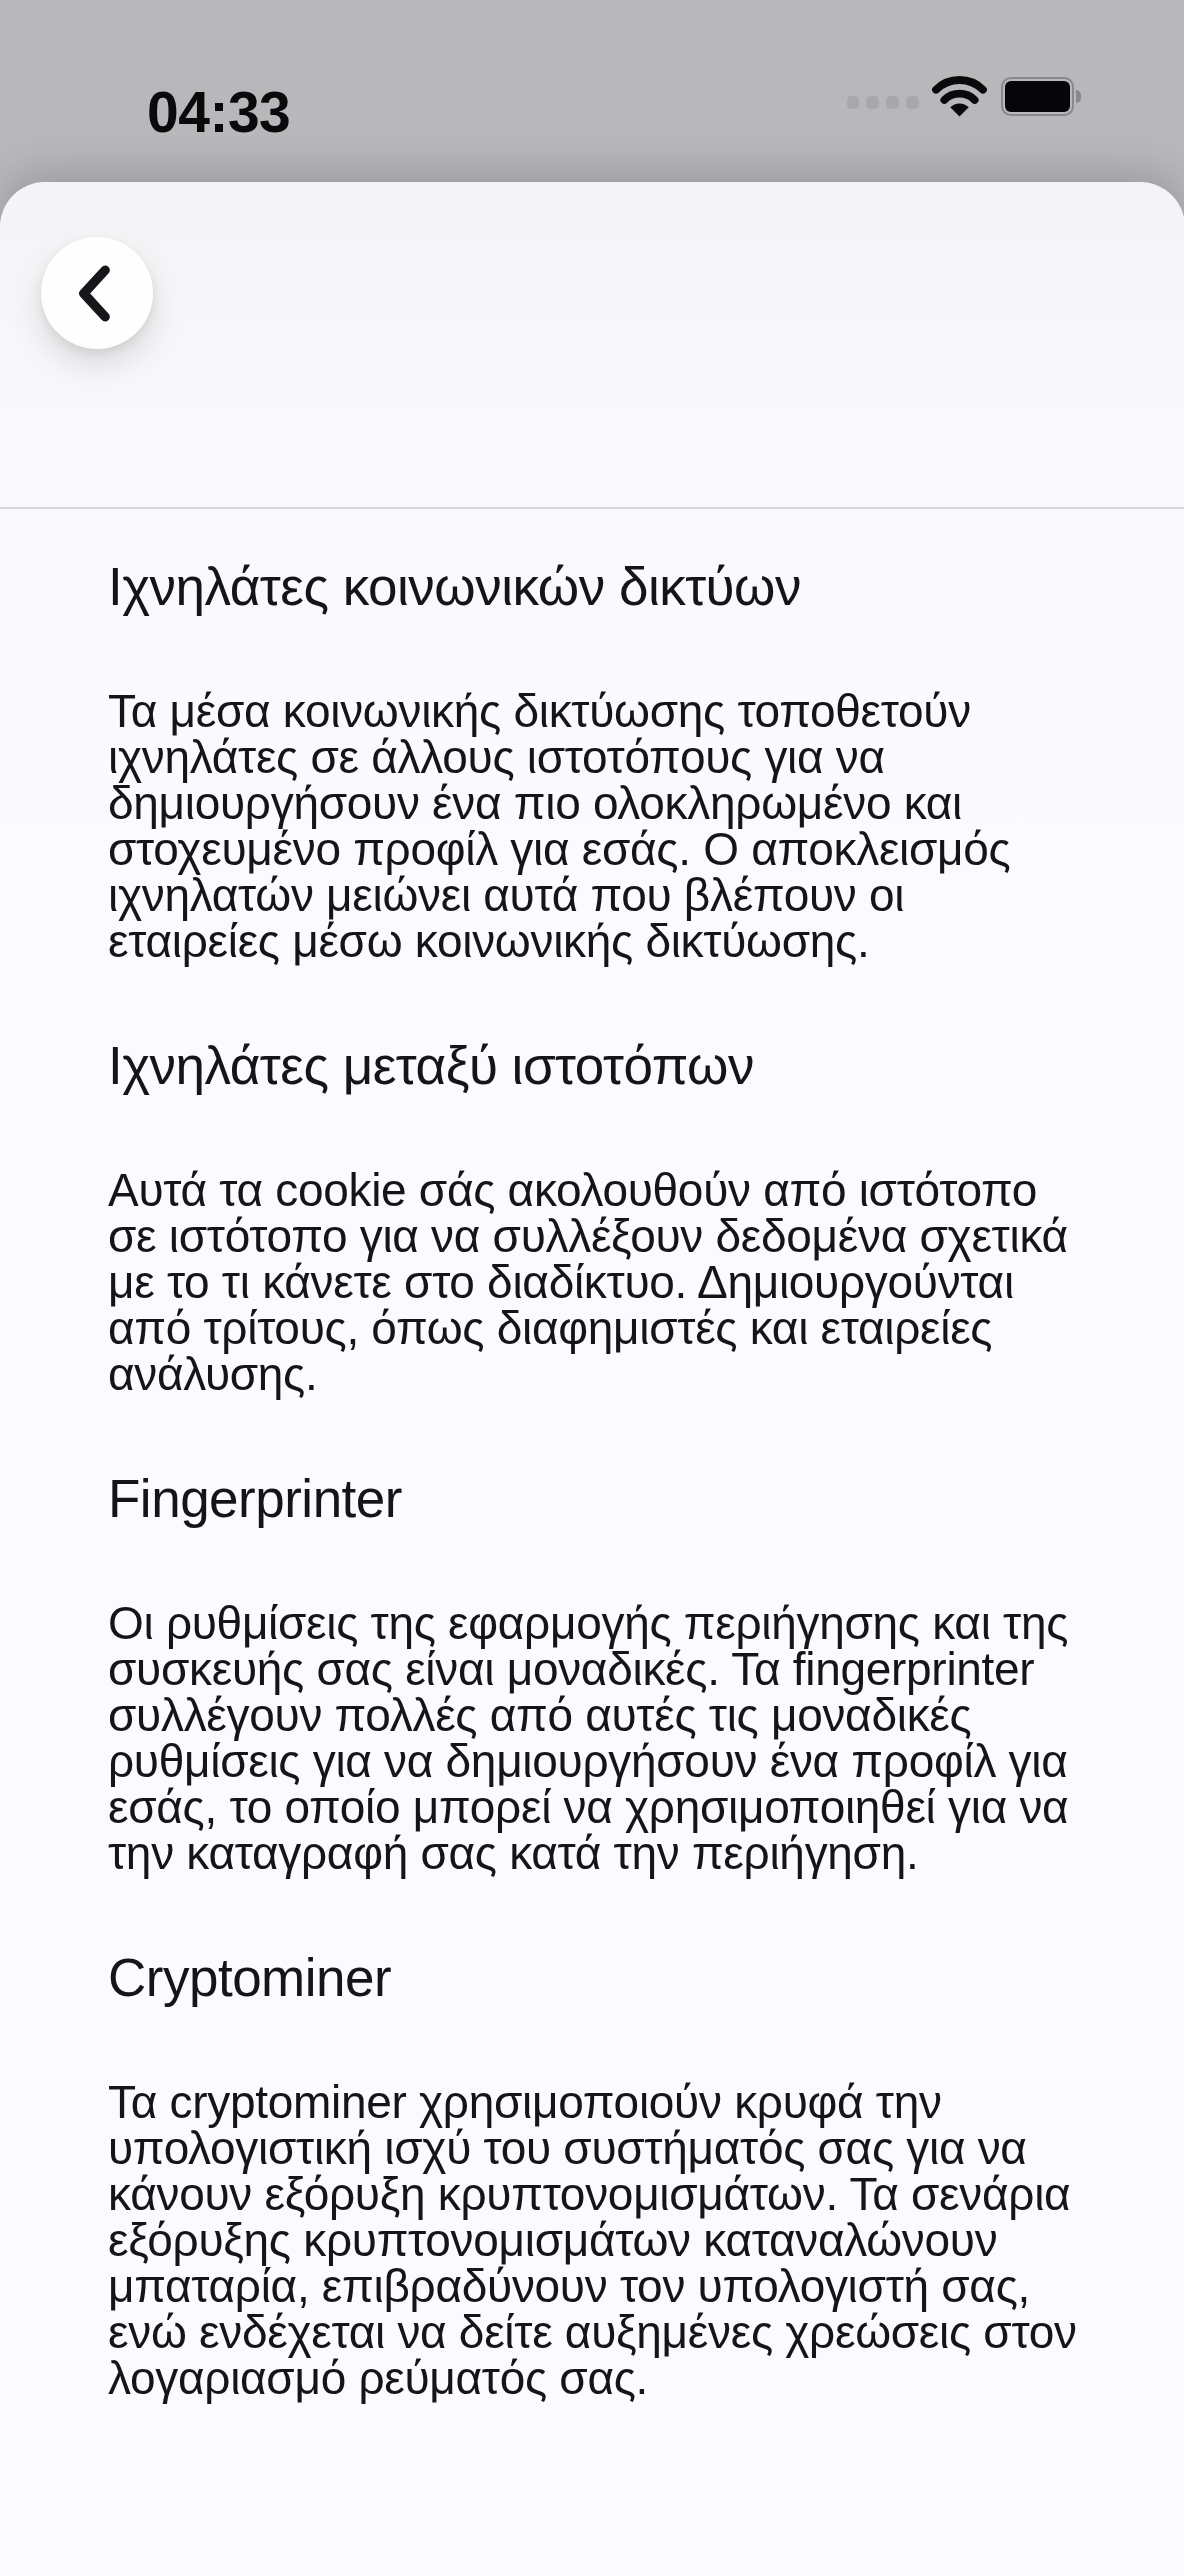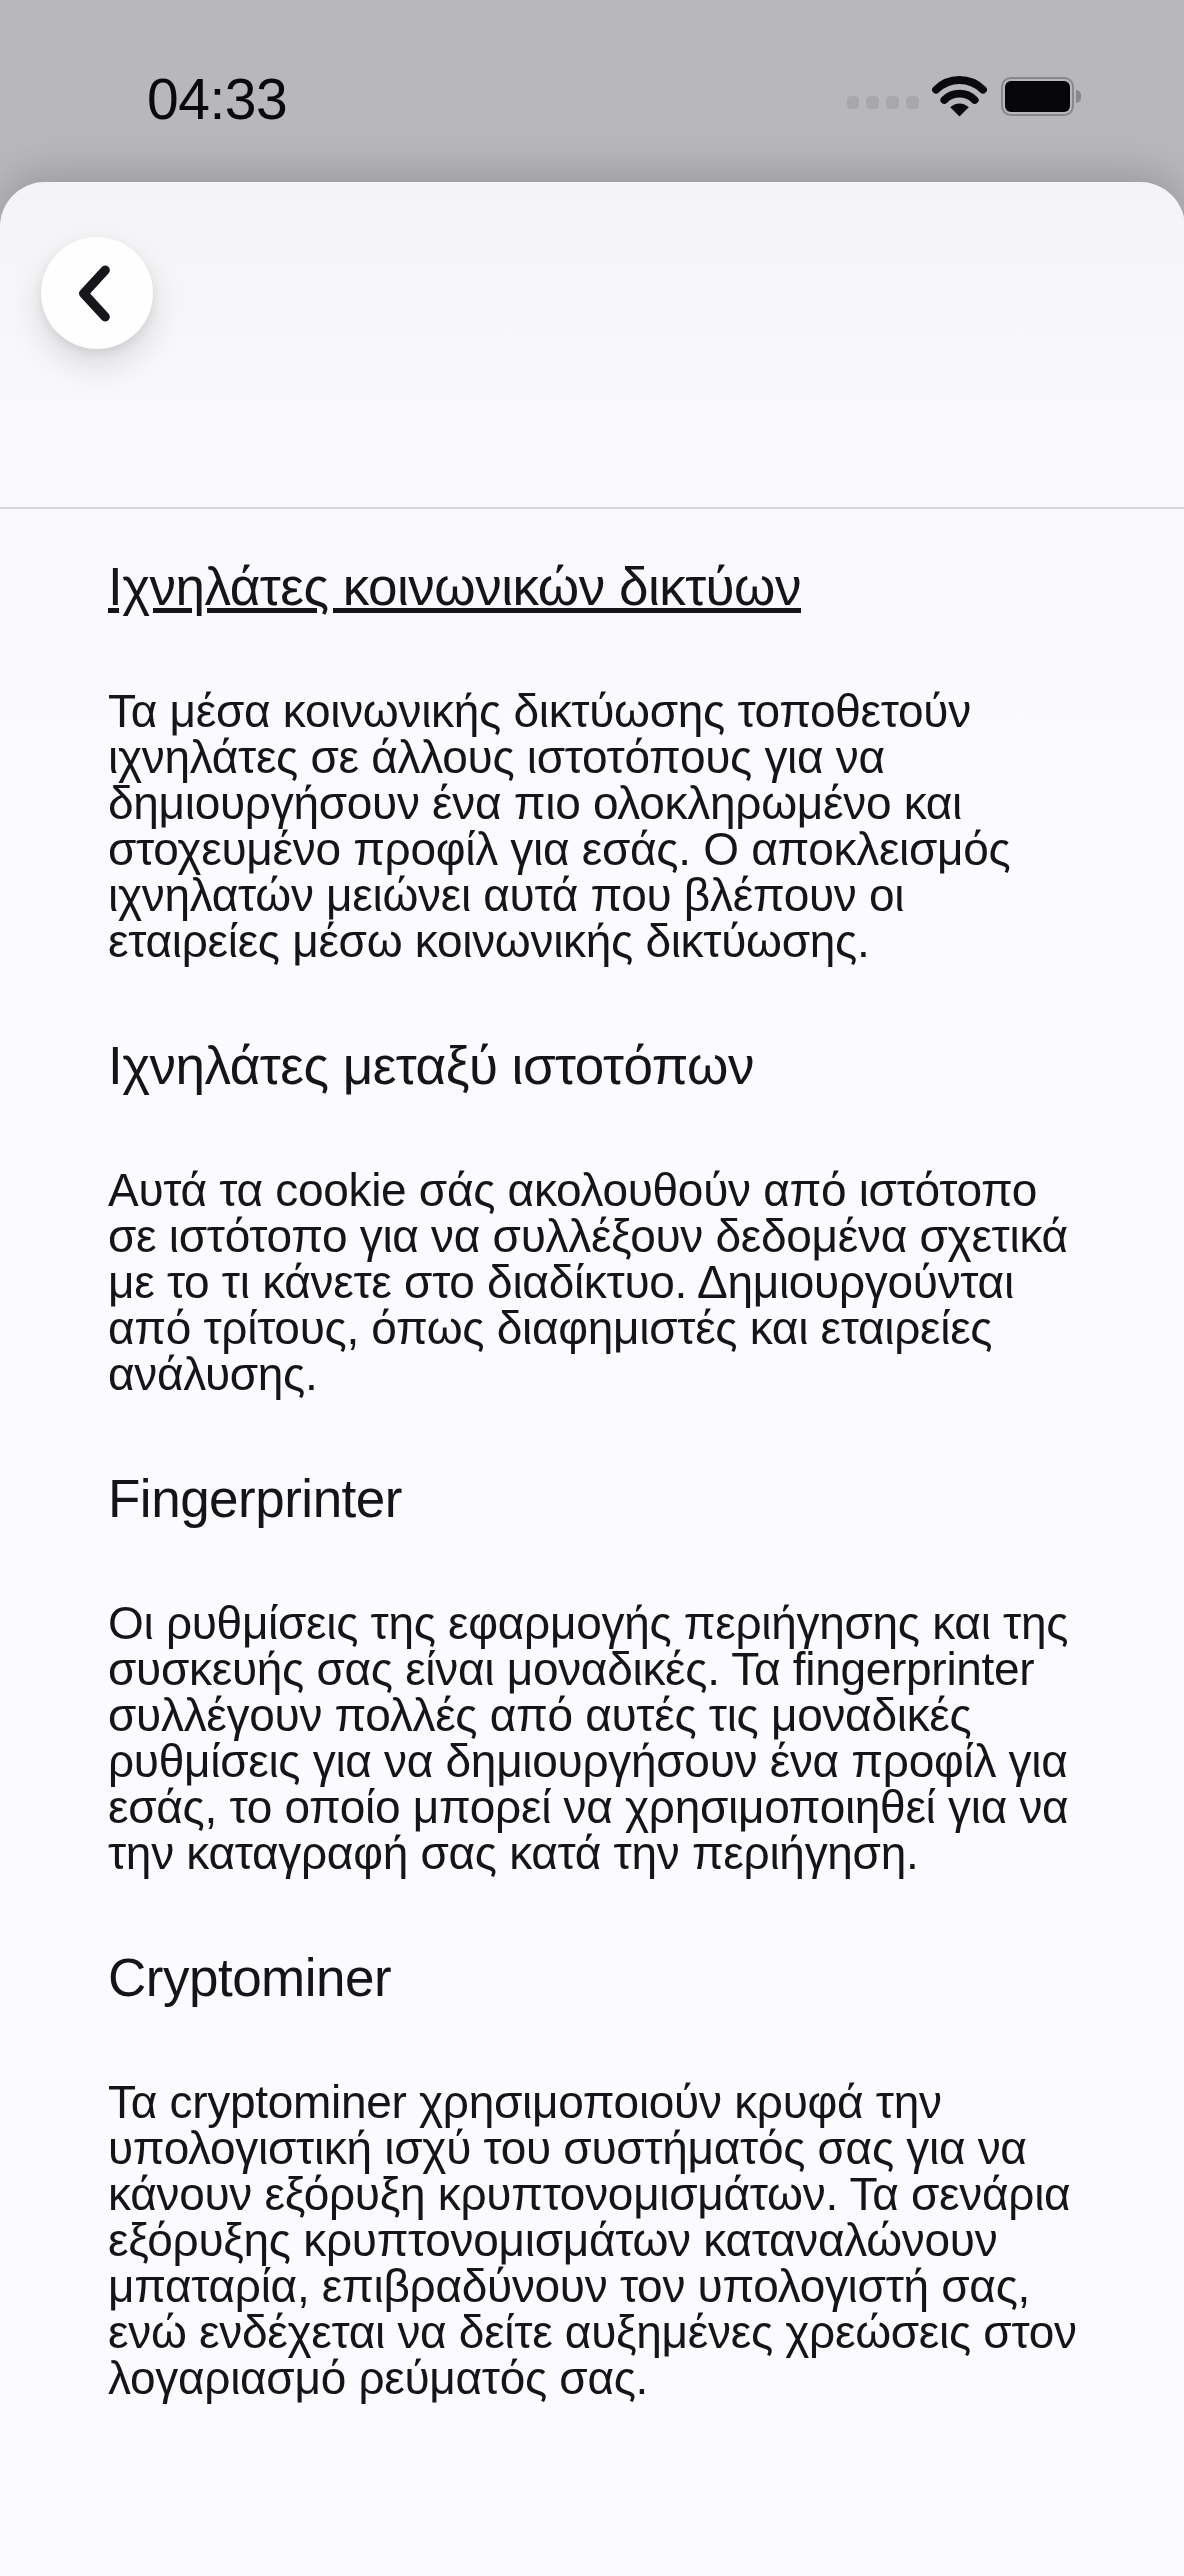--- a/index.html
+++ b/index.html
@@ -20,24 +20,24 @@
 
   
   .status-bar {
     position: absolute;
     top: 0; left: 0; right: 0;
     height: 182px;
   }
   .status-time {
     position: absolute;
     left: 147px;
-    top: 71px;
+    top: 84px;
     font-size: 57px;
     line-height: 57px;
-    font-weight: 400;
+    font-weight: 700;
     color: #0a0a0c;
     letter-spacing: -0.5px;
   }
   .status-icons {
     position: absolute;
     right: 104px;
     top: 75px;
     height: 43px;
     display: flex;
     align-items: center;
@@ -137,21 +137,21 @@
     overflow: hidden;
   }
   .section h2 {
     margin: 71px 0 0 0;
     font-size: 53px;
     line-height: 61px;
     font-weight: 400;
     letter-spacing: -0.5px;
     color: #15141a;
   }
-  .section:first-child h2 { margin-top: 47px; text-decoration: underline; }
+  .section:first-child h2 { margin-top: 47px; }
   .section p {
     margin: 71px 0 0 0;
     font-size: 46px;
     line-height: 46px;
     font-weight: 400;
     letter-spacing: -0.3px;
     color: #15141a;
   }
 </style>
 </head>

